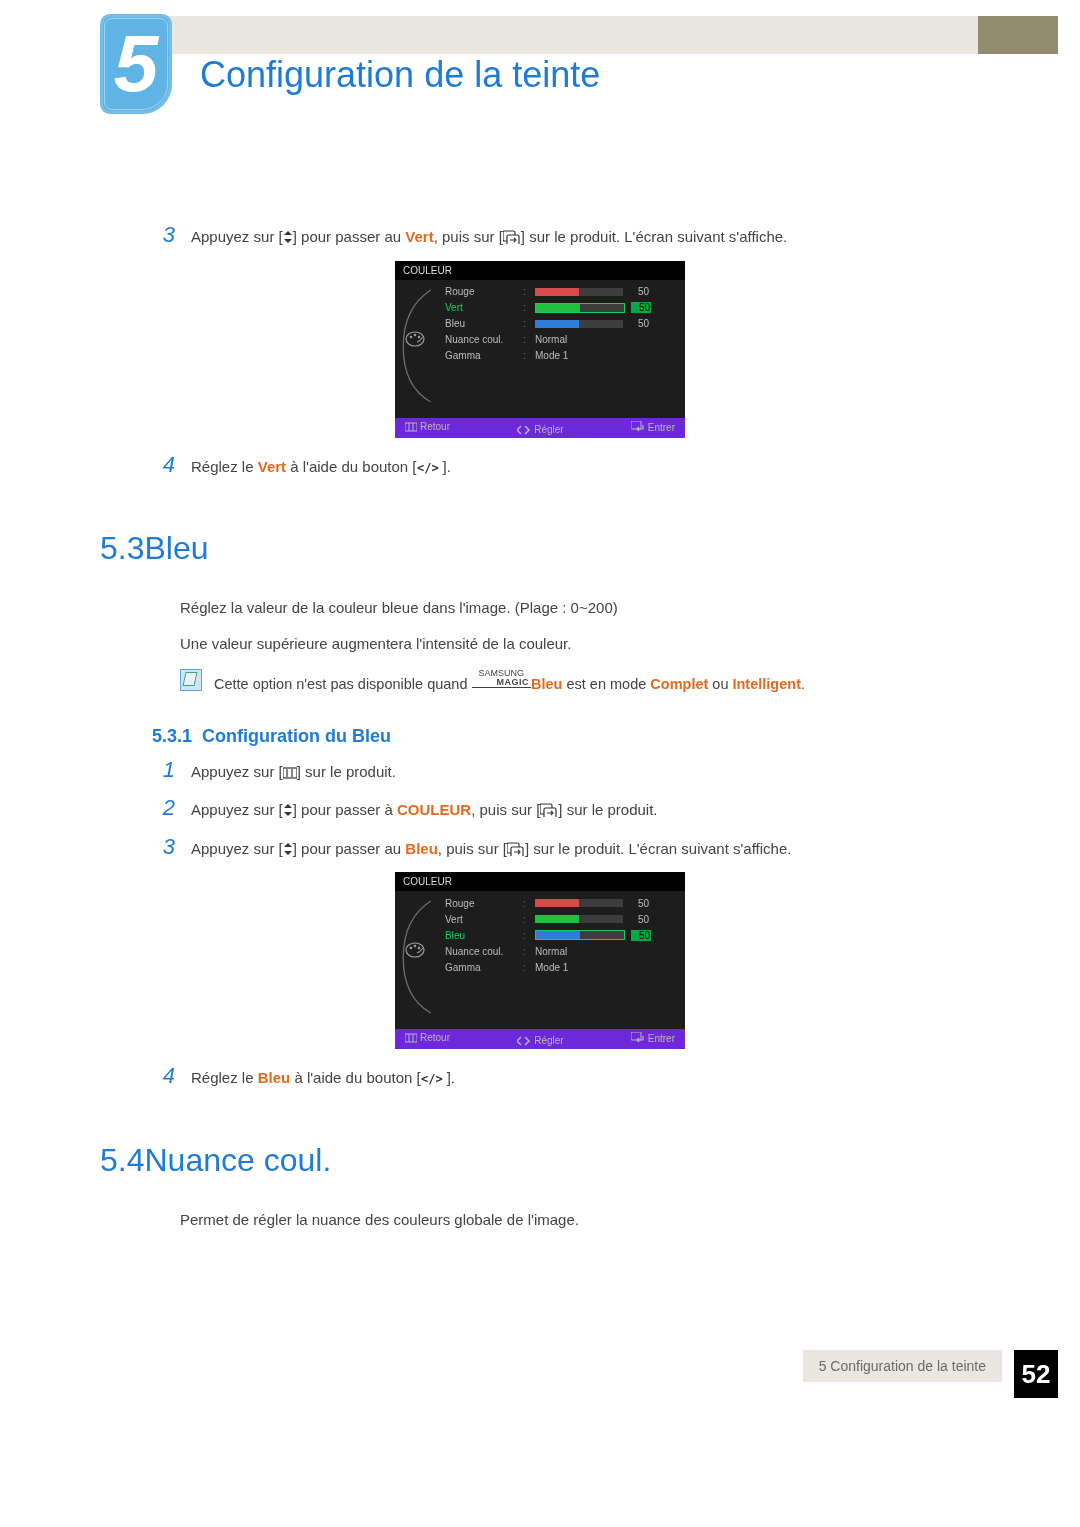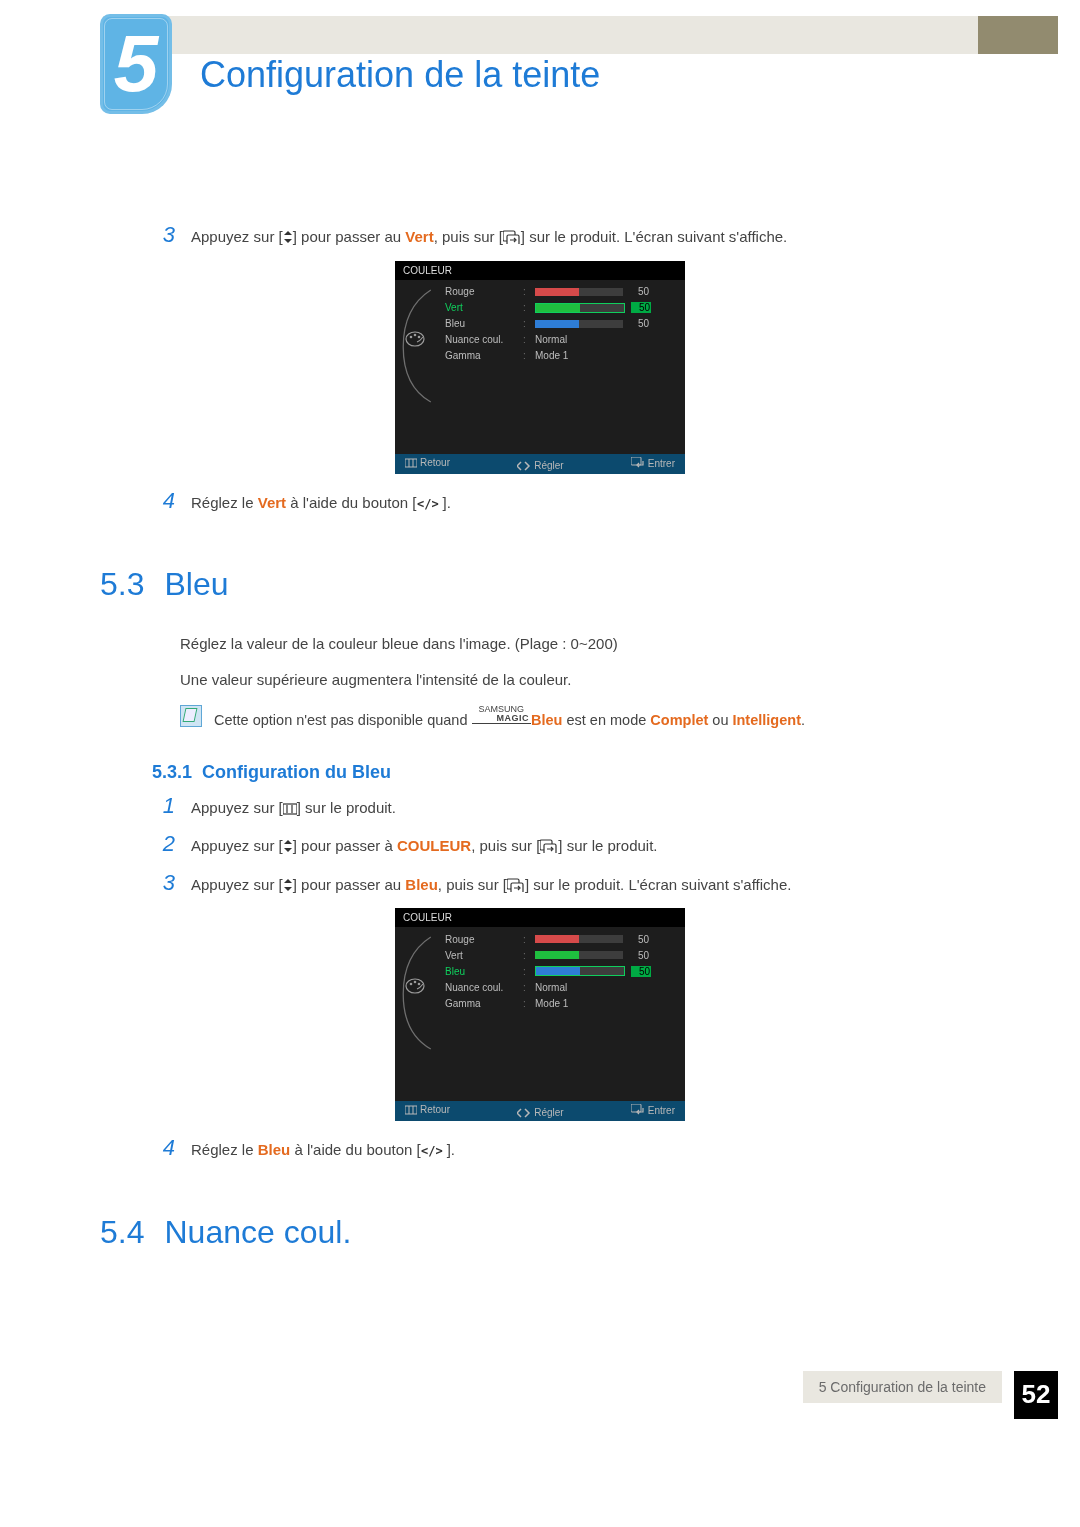--- a/index.html
+++ b/index.html
@@ -121,32 +121,30 @@
     position:absolute; left:0; top:0; bottom:0;
   }
   .osd-val { width:20px; text-align:right; }
   .osd .sel { color:#0fcf5d; }
   .osd .sel .osd-val{
     background:#0a4; color:#000; padding:0 1px; width:auto; min-width:18px;
   }
   .osd-bar.sel-bar{ border:1px solid #0fcf5d; }
   .osd-footer{
     display:flex;
-    background:#0c4a6e;
+    background:#6d28d9;
     color:#b8b8b8;
     font-size:10px;
     justify-content: space-between;
     padding: 3px 10px;
-    margin-top: 36px;
   }
   .osd-footer span svg{ vertical-align:-2px; margin-right:3px;}
   .sec-num-title{
     display:flex;
     align-items:center;
-    gap:20px;
     margin: 50px 0 30px 0;
   }
   .sec-num{
     color:#1e7bd6;
     font-size:32px;
   }
   .sec-title{
     color:#1e7bd6;
     font-size:32px;
   }
@@ -476,19 +474,20 @@
       <span>Réglez le </span><span class="orange">Bleu</span><span> à l'aide du bouton [</span><span class="icon-inline"><svg width="26" height="12">
             <use href="#ic-code"></use>
           </svg></span><span>].</span>
     </div>
   </div>
 
   <div class="sec-num-title">
     <div class="sec-num">5.4</div>
     <div class="sec-title">Nuance coul.</div>
   </div>
+  <div class="para">Permet de régler la nuance des couleurs globale de l'image.</div>
 
 </div>
 
 <div class="footer">
   <div class="strip">5 Configuration de la teinte</div>
   <div class="pgnum">52</div>
 </div>
 
 </body></html>

